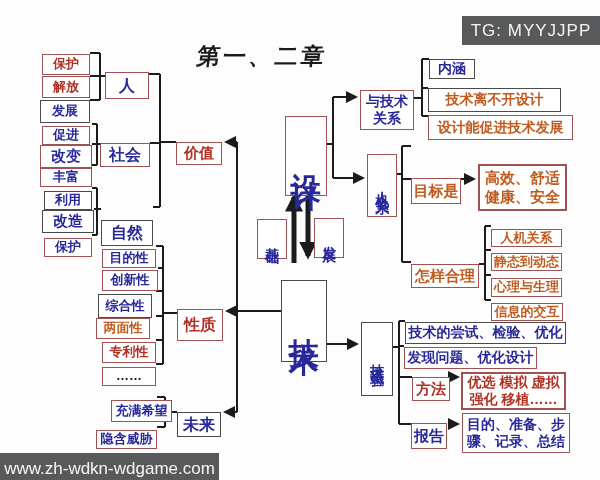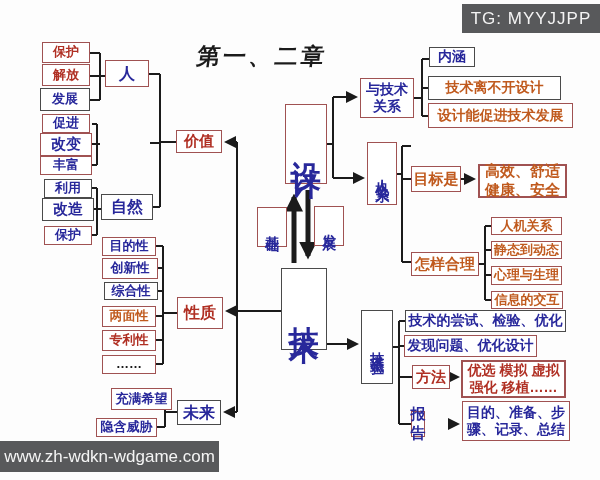--- a/index.html
+++ b/index.html
@@ -3,35 +3,35 @@
 <meta charset="utf-8">
 <style>
   html,body{margin:0;padding:0;background:#fff;}
   .stage{position:relative;width:600px;height:480px;background:var(--pageBg,#fdfdfd);
          font-family:"Liberation Sans","DejaVu Sans",sans-serif;overflow:hidden;}
   svg.wires{position:absolute;left:0;top:0;width:600px;height:480px;}
   .node{position:absolute;box-sizing:border-box;background:#fff;
         border:1px solid var(--maroon,#a05252);
         display:flex;align-items:center;justify-content:center;
         font-weight:700;text-align:center;white-space:pre-line;line-height:1.25;
-        color:var(--blue,#28289b);font-size:13px;}
+        color:var(--blue,#28289b);font-size:13px;margin-top:12px;}
   .b-d{border-color:var(--dark,#4a4a4a);}
   .b2{border-width:2px;}
   .t-red{color:var(--red,#b03024);}
   .t-orange{color:var(--orange,#c05a1e);}
   .t-ink{color:var(--ink,#1b1b1b);}
   .f14{font-size:14px}.f15{font-size:15px}.f16{font-size:16px}
   .vert{writing-mode:vertical-rl;text-orientation:upright;letter-spacing:3px;}
   .big{font-size:30px;letter-spacing:7px;}
   .title{position:absolute;left:192px;top:42px;width:140px;height:28px;
          display:flex;align-items:center;justify-content:center;
          color:var(--ink,#1b1b1b);font-weight:700;font-size:23px;letter-spacing:3px;
          transform:skewX(-8deg);font-family:"Liberation Serif","DejaVu Serif",serif;}
   .graybar{position:absolute;background:var(--badgeBg,#58595b);color:var(--badgeText,#f4f4f4);
-         display:flex;align-items:center;justify-content:center;font-weight:400;}
+         display:flex;align-items:center;justify-content:center;font-weight:400;margin-top:12px;}
   .badge{left:462px;top:4px;width:138px;height:29px;font-size:17px;letter-spacing:1px;}
   .wm{left:0;top:441px;width:219px;height:31px;font-size:17px;text-align:right;}
   .wires path{stroke:var(--ink,#1b1b1b);fill:none;}
   .wires .thin{stroke-width:2;}
   .wires .thick{stroke-width:5;}
   .wires marker path{fill:var(--ink,#1b1b1b);stroke:none;}
 </style>
 </head>
 <body>
 
@@ -80,27 +80,28 @@
   <div class="node t-red" style="left:42px;top:64px;width:48px;height:22px">解放</div>
   <div class="node b-d" style="left:40px;top:88px;width:50px;height:23px">发展</div>
   <div class="node" style="left:42px;top:114px;width:48px;height:19px">促进</div>
   <div class="node f15" style="left:40px;top:133px;width:52px;height:23px">改变</div>
   <div class="node" style="left:40px;top:156px;width:52px;height:19px">丰富</div>
   <div class="node b-d" style="left:44px;top:179px;width:48px;height:19px">利用</div>
   <div class="node b-d f15" style="left:42px;top:198px;width:52px;height:23px">改造</div>
   <div class="node" style="left:44px;top:226px;width:48px;height:19px">保护</div>
 
   <div class="node f16" style="left:105px;top:60px;width:44px;height:27px">人</div>
-  <div class="node f16 b-d" style="left:101px;top:194px;width:52px;height:26px">自然</div>
+  <div class="node f16" style="left:100px;top:131px;width:50px;height:24px">社会</div>
+  <div class="node f16 b-d" style="left:101px;top:208px;width:52px;height:26px">自然</div>
   <div class="node f15 t-red" style="left:176px;top:130px;width:46px;height:23px">价值</div>
 
   <div class="node" style="left:102px;top:237px;width:54px;height:19px">目的性</div>
   <div class="node" style="left:102px;top:258px;width:56px;height:21px">创新性</div>
-  <div class="node b-d" style="left:104px;top:282px;width:54px;height:18px">综合性</div>
-  <div class="node t-orange" style="left:102px;top:306px;width:54px;height:21px">两面性</div>
+  <div class="node b-d" style="left:98px;top:282px;width:54px;height:24px">综合性</div>
+  <div class="node t-orange" style="left:96px;top:306px;width:54px;height:21px">两面性</div>
   <div class="node t-red" style="left:102px;top:330px;width:54px;height:21px">专利性</div>
   <div class="node t-ink" style="left:102px;top:355px;width:54px;height:19px">……</div>
   <div class="node f16 t-red" style="left:177px;top:297px;width:46px;height:32px">性质</div>
 
   <div class="node" style="left:111px;top:388px;width:61px;height:22px">充满希望</div>
   <div class="node" style="left:96px;top:418px;width:61px;height:19px">隐含威胁</div>
   <div class="node f16 b-d" style="left:177px;top:400px;width:44px;height:25px">未来</div>
 
   <div class="node vert big" style="left:285px;top:104px;width:42px;height:80px">设计</div>
   <div class="node vert big b-d" style="left:281px;top:268px;width:46px;height:82px">技术</div>
@@ -108,34 +109,34 @@
   <div class="node vert f14" style="left:314px;top:206px;width:30px;height:40px">发展</div>
 
   <div class="node f14" style="left:360px;top:78px;width:54px;height:40px">与技术
 关系</div>
   <div class="node f14 b-d" style="left:429px;top:47px;width:46px;height:20px">内涵</div>
   <div class="node f14 b-d t-orange" style="left:428px;top:76px;width:133px;height:24px">技术离不开设计</div>
   <div class="node f14 t-orange" style="left:428px;top:103px;width:145px;height:25px">设计能促进技术发展</div>
 
   <div class="node vert f14" style="left:367px;top:142px;width:30px;height:63px">人机关系</div>
   <div class="node f15 t-orange" style="left:411px;top:166px;width:50px;height:26px">目标是</div>
-  <div class="node f15 t-orange b2" style="left:478px;top:164px;width:89px;height:34px">高效、舒适
+  <div class="node f15 t-orange b2" style="left:478px;top:152px;width:89px;height:47px">高效、舒适
 健康、安全</div>
   <div class="node f15 t-orange" style="left:411px;top:252px;width:68px;height:24px">怎样合理</div>
   <div class="node t-orange" style="left:491px;top:217px;width:71px;height:18px">人机关系</div>
   <div class="node t-orange" style="left:491px;top:241px;width:71px;height:18px">静态到动态</div>
   <div class="node t-orange" style="left:491px;top:266px;width:71px;height:19px">心理与生理</div>
   <div class="node t-orange" style="left:491px;top:291px;width:72px;height:18px">信息的交互</div>
 
   <div class="node vert f14 b-d" style="left:361px;top:310px;width:32px;height:74px">技术试验</div>
   <div class="node f14 b-d" style="left:405px;top:310px;width:161px;height:22px">技术的尝试、检验、优化</div>
   <div class="node f14" style="left:404px;top:335px;width:133px;height:22px">发现问题、优化设计</div>
   <div class="node f15 t-red" style="left:412px;top:365px;width:38px;height:24px">方法</div>
   <div class="node f14 t-red b2" style="left:461px;top:360px;width:105px;height:38px">优选 模拟 虚拟
 强化 移植……</div>
-  <div class="node f15" style="left:411px;top:411px;width:14px;height:26px">报告</div>
+  <div class="node f15" style="left:411px;top:411px;width:36px;height:26px">报告</div>
   <div class="node f14" style="left:462px;top:401px;width:108px;height:40px">目的、准备、步
 骤、记录、总结</div>
 
   <div class="graybar badge">TG: MYYJJPP</div>
   <div class="graybar wm">www.zh-wdkn-wdgame.com</div>
 
 </div>
 
 </body></html>

